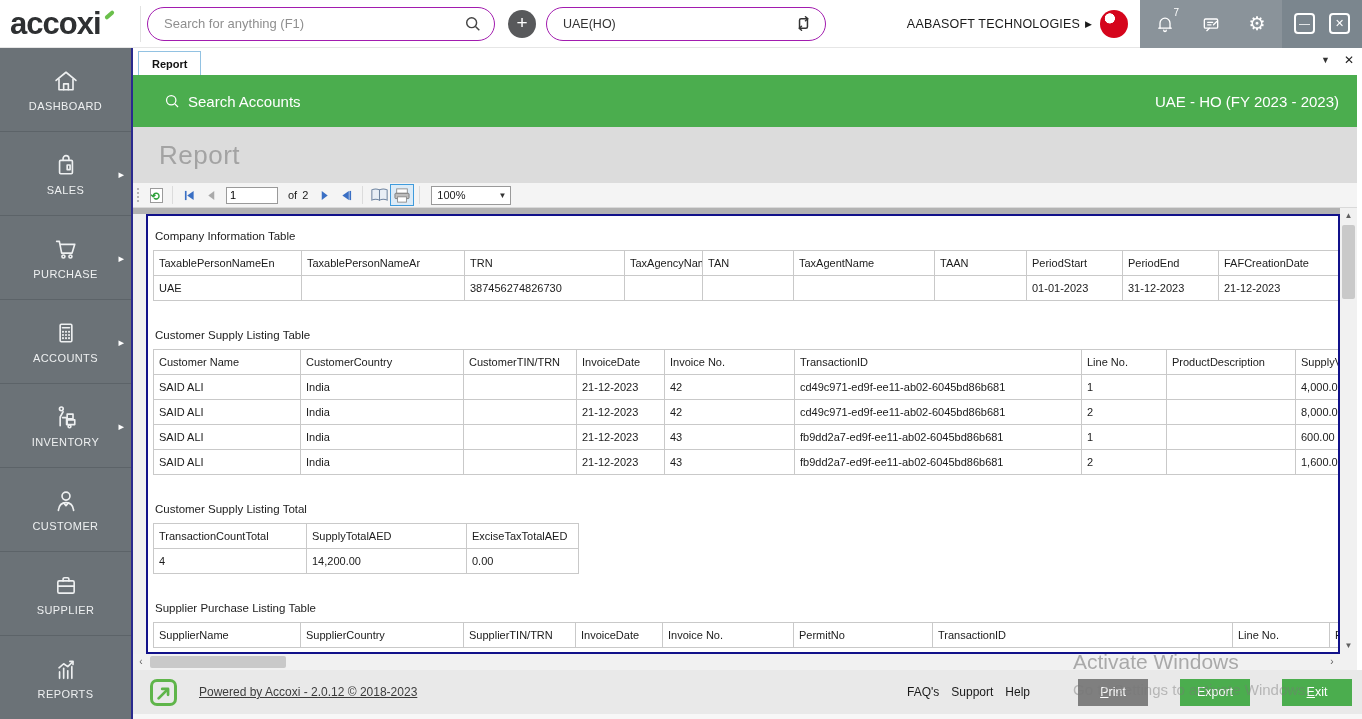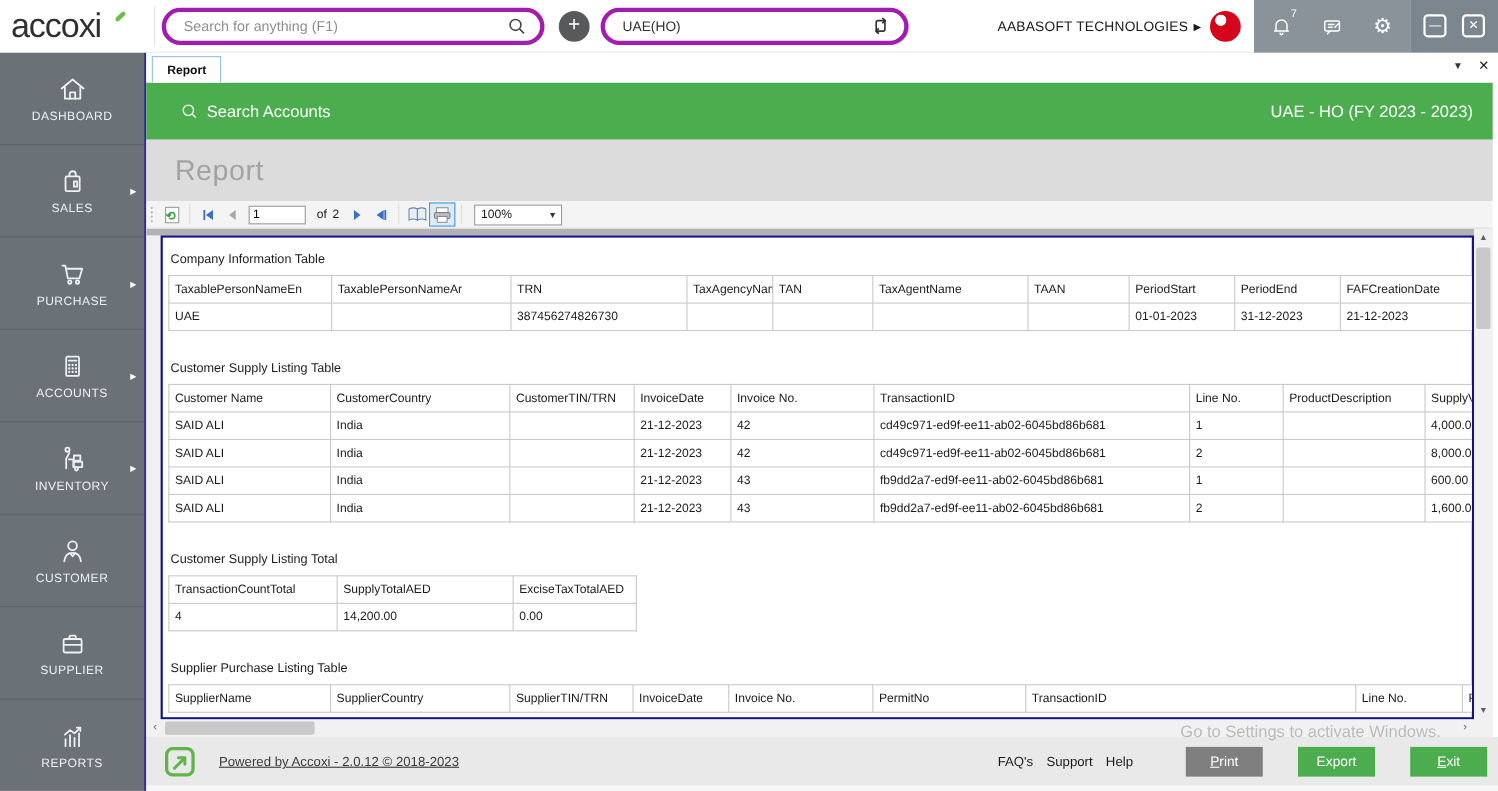--- a/index.html
+++ b/index.html
@@ -3,24 +3,24 @@
 <meta charset="utf-8">
 <style>
   * { box-sizing: border-box; margin: 0; padding: 0; }
   html,body { width:1362px; height:719px; overflow:hidden;
     font-family:"Liberation Sans", sans-serif; background:#fff; }
   body { position:relative; }
 
   
   .topbar { height:48px; background:#fff; display:flex; align-items:center; border-bottom:1px solid #e6e6e6; }
   .logo-wrap { position:relative; margin-left:10px; width:128px; flex:0 0 auto; }
-  .logo-text { font-size:31px; font-weight:normal; color:#2e3032; letter-spacing:-1px;margin-top:44px; }
+  .logo-text { font-size:31px; font-weight:bold; color:#2e3032; letter-spacing:-1px;margin-top:44px; }
   .logo-leaf { position:absolute; top:7px; left:94px; width:11px; height:4px; background:#6abf4b; border-radius:2px; transform:rotate(-42deg); }
   .top-sep { width:1px; height:36px; background:#e2e2e2; margin:0 6px 0 2px; }
-  .pill { display:flex; align-items:center; height:34px; border:4px solid #a21caf; border-radius:17px; background:#fff; }
+  .pill { display:flex; align-items:center; height:34px; border:1px solid #a21caf; border-radius:17px; background:#fff; }
   .search-pill { width:348px; padding:0 12px 0 16px; }
   .search-pill input { border:none; outline:none; flex:1; font-size:13px; color:#444; font-family:"Liberation Sans",sans-serif; }
   .search-pill input::placeholder { color:#8f8f8f; }
   .plus-btn { width:28px; height:28px; border-radius:50%; background:#58595b; color:#fff; font-size:19px; line-height:26px; text-align:center; margin-left:13px; cursor:pointer; }
   .company-pill { width:280px; margin-left:10px; padding:0 12px 0 16px; font-size:12.5px; color:#333; }
   .company-pill .cname { flex:1; }
   .top-spacer { flex:1; }
   .org { font-size:12.5px; color:#1a1a1a; font-weight:500; letter-spacing:0.2px; }
   .org-arrow { font-size:9px; color:#1a1a1a; margin:0 8px 0 5px; }
   .avatar { width:28px; height:28px; border-radius:50%; background:radial-gradient(circle at 35% 30%, #fff 0 18%, #d5051c 20%); margin-right:12px; position:relative; }
@@ -533,14 +533,15 @@
             <button class="fbtn green">Export</button>
             <button class="fbtn green"><u>E</u>xit</button>
           </div>
       </div>
     </div>
     <div class="bottom-strip"></div>
   </div>
 </div>
 
 <div class="watermark">
+  <div class="wm1">Activate Windows</div>
   <div class="wm2">Go to Settings to activate Windows.</div>
 </div>
 
 </body></html>

